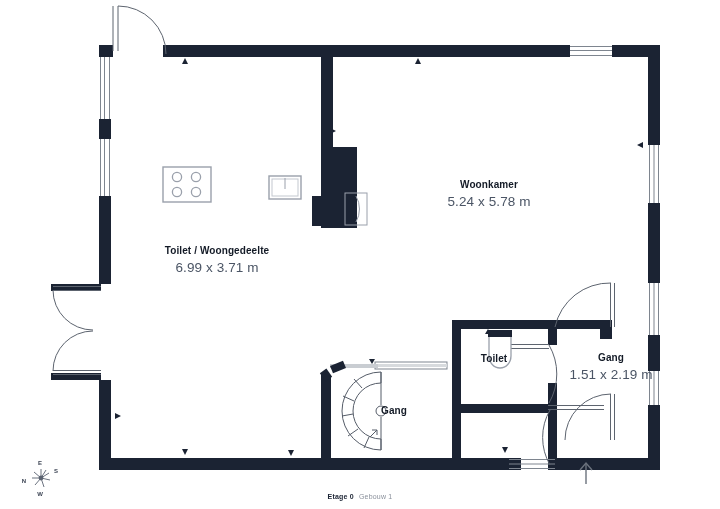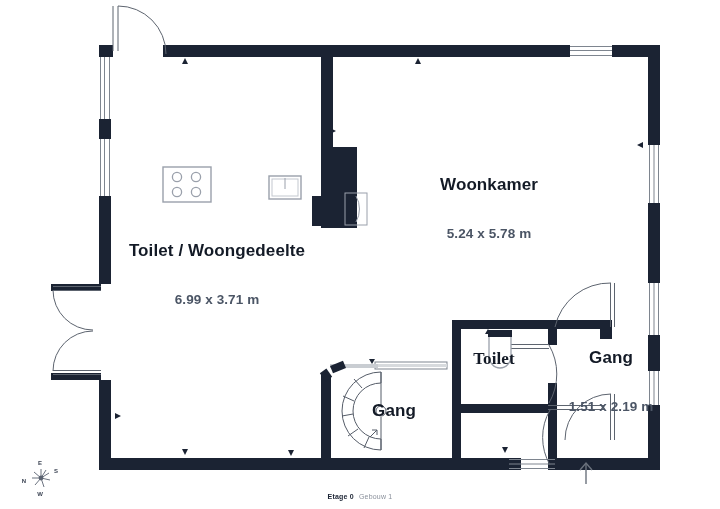--- a/index.html
+++ b/index.html
@@ -29,33 +29,32 @@
     height: 509px;
     display: block;
   }
   .room-label {
     position: absolute;
     text-align: center;
     white-space: nowrap;
     transform: translateX(-50%);
   }
   .room-name {
-    font-size: 17px;
+    font-size: 10px;
     font-weight: 700;
     color: #131a26;
     letter-spacing: 0.1px;
     line-height: 17px;
   }
   .room-dims {
     font-size: 13.5px;
-    font-weight: 700;
+    font-weight: 400;
     color: #4b5565;
     line-height: 18px;
     letter-spacing: 0.1px;
-    margin-top: 32px;
   }
   .footer {
     position: absolute;
     left: 50%;
     transform: translateX(-50%);
     bottom: 9px;
     white-space: nowrap;
     font-size: 7px;
     letter-spacing: 0.2px;
   }
@@ -282,21 +281,21 @@
   <div class="room-label" style="left:217px; top:242px;">
     <div class="room-name">Toilet / Woongedeelte</div>
     <div class="room-dims">6.99 x 3.71 m</div>
   </div>
 
   <div class="room-label" style="left:489px; top:176px;">
     <div class="room-name">Woonkamer</div>
     <div class="room-dims">5.24 x 5.78 m</div>
   </div>
 
-  <div class="room-label" style="left:494px; top:350px;font-family:Liberation Serif, serif;">
+  <div class="room-label" style="left:494px; top:350px;">
     <div class="room-name">Toilet</div>
   </div>
 
   <div class="room-label" style="left:611px; top:349px;">
     <div class="room-name">Gang</div>
     <div class="room-dims">1.51 x 2.19 m</div>
   </div>
 
   <div class="room-label" style="left:394px; top:402px;">
     <div class="room-name">Gang</div>

